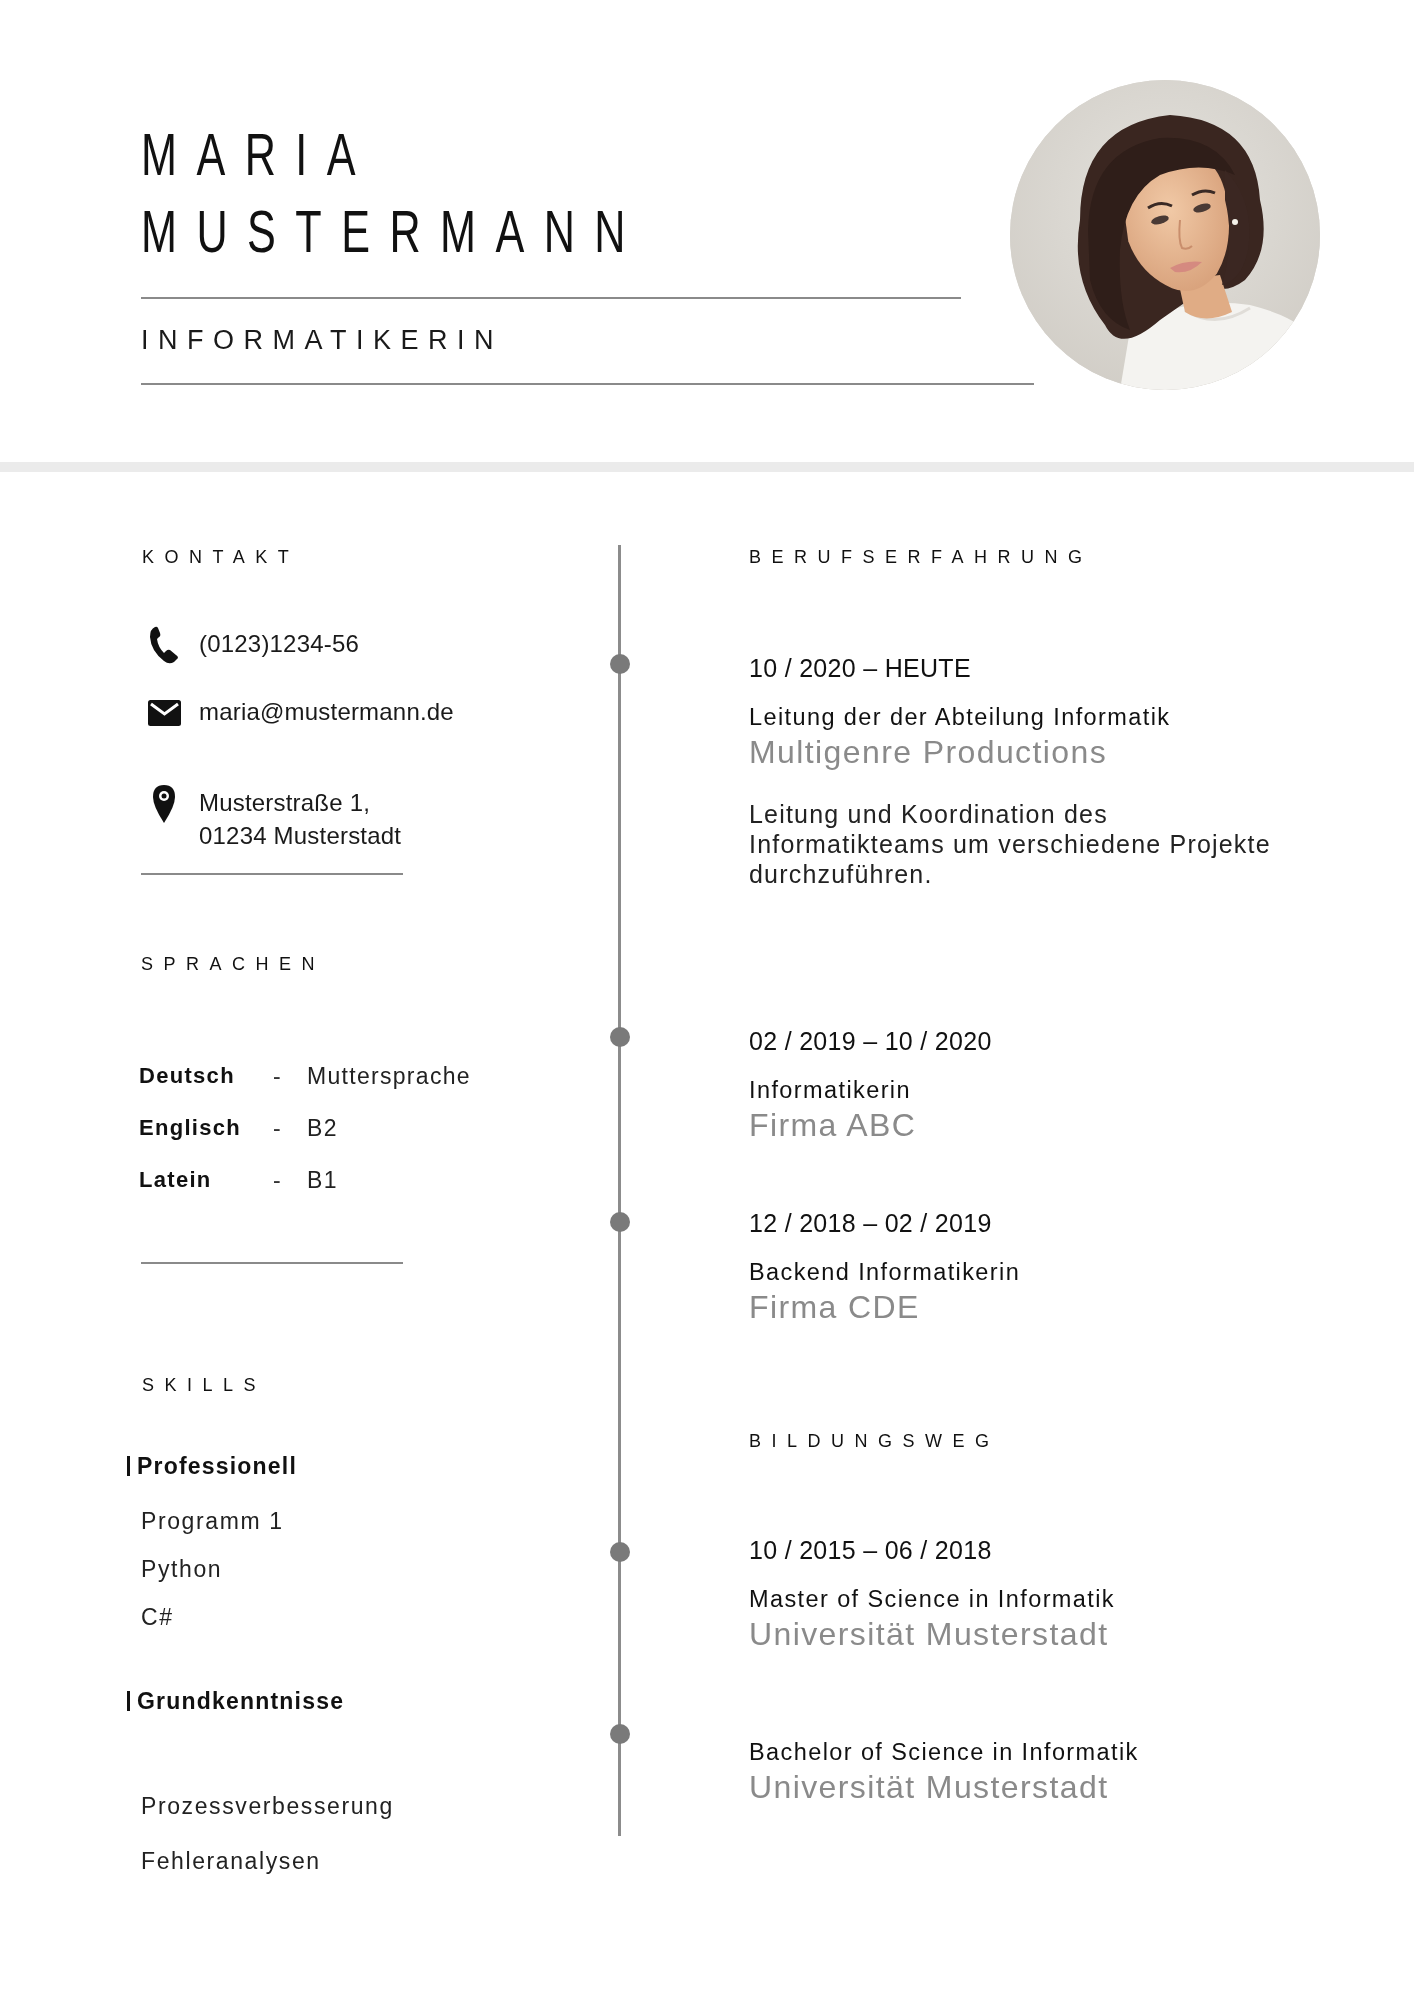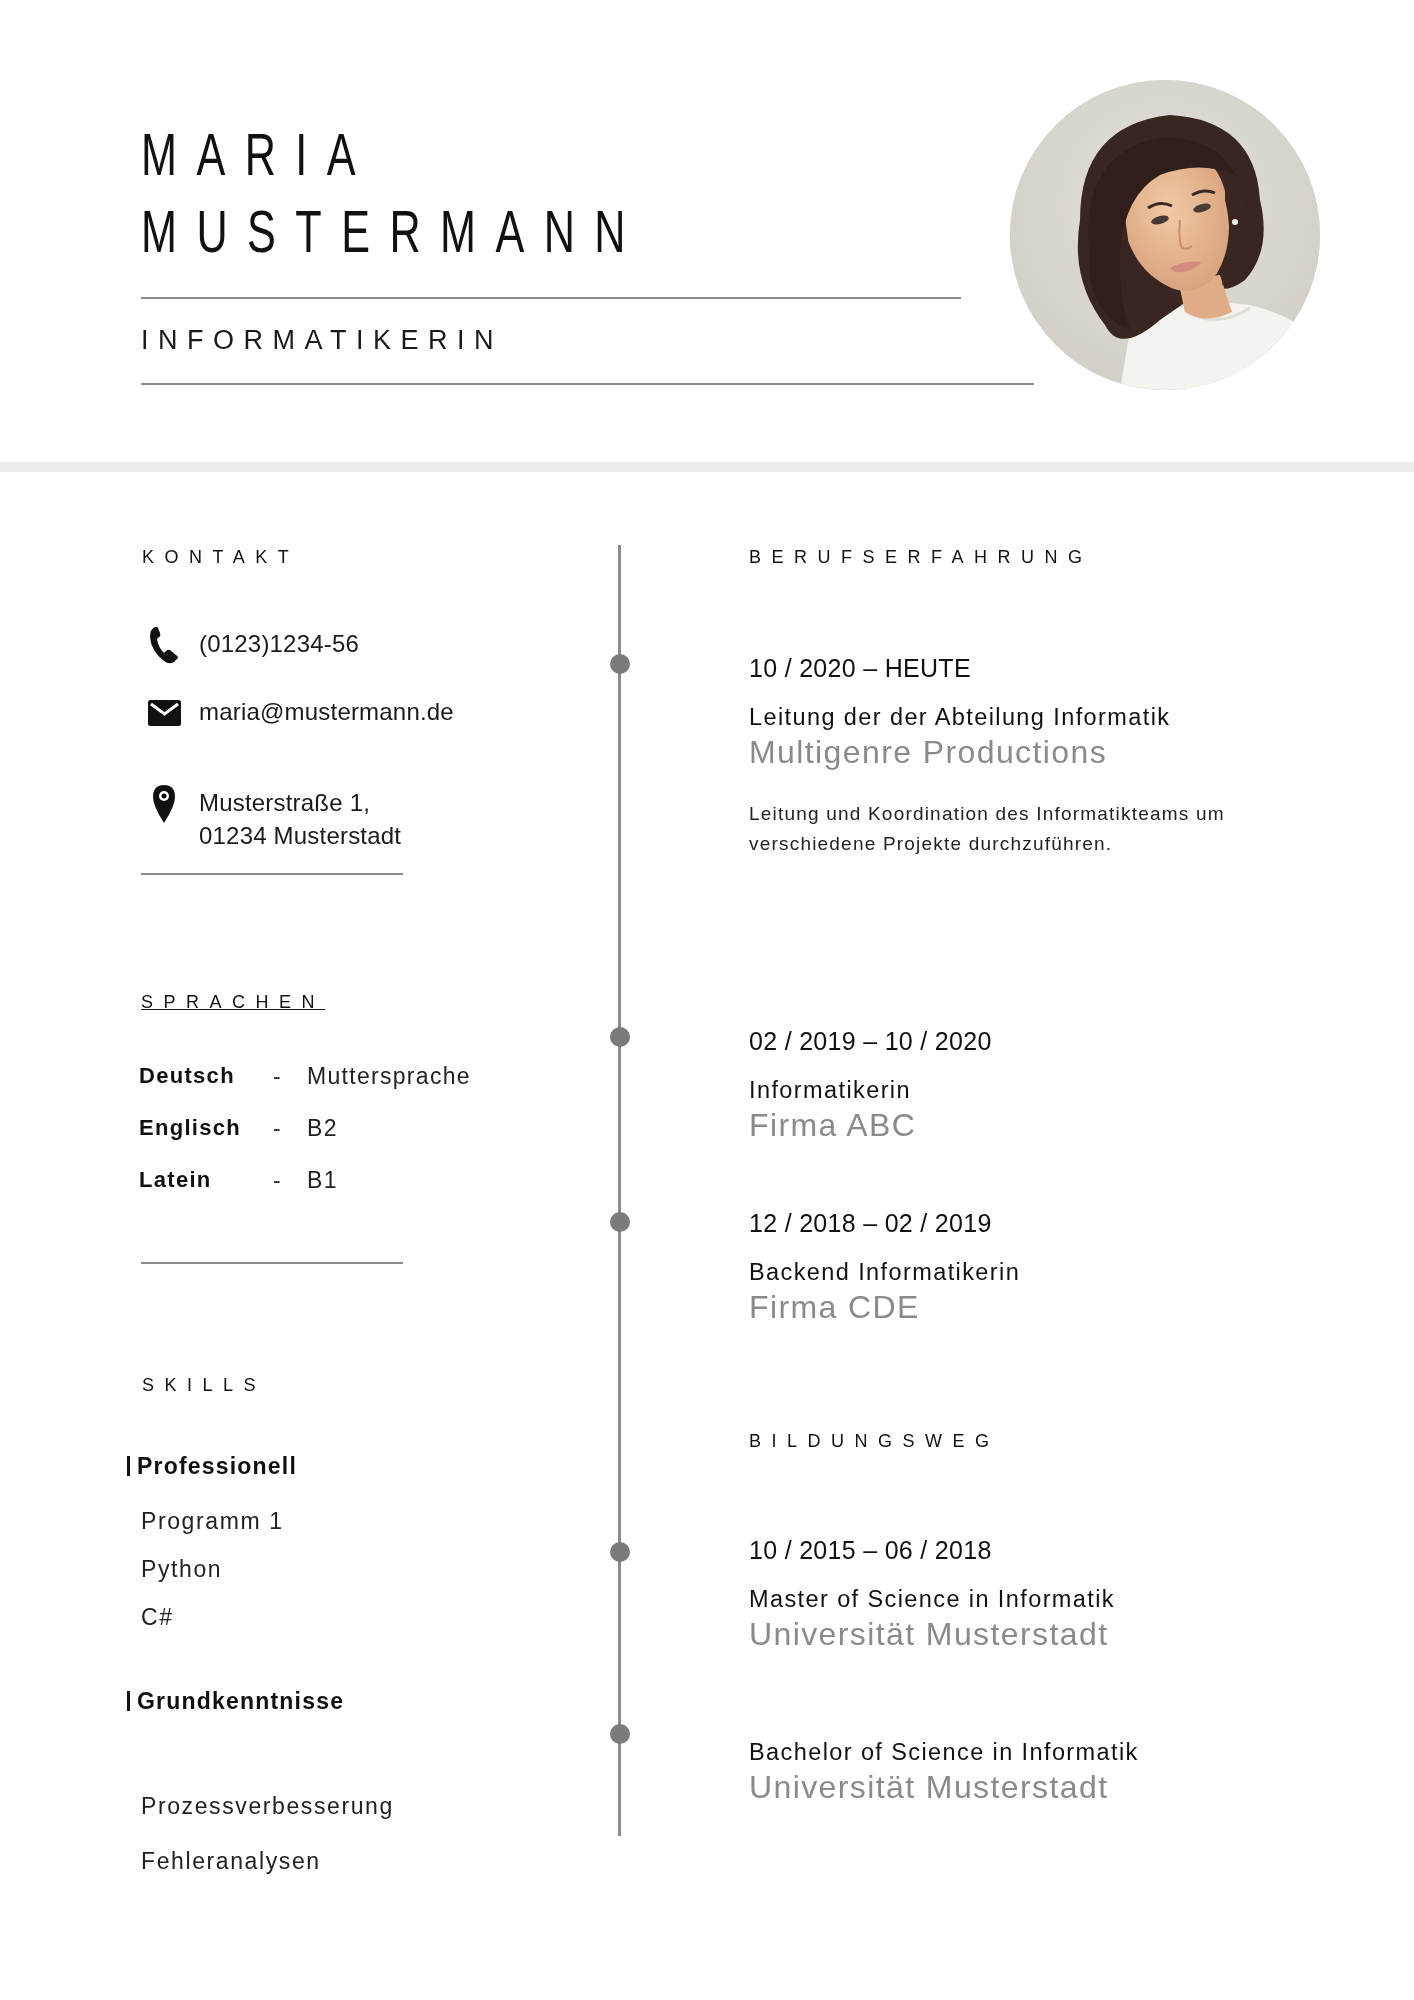--- a/index.html
+++ b/index.html
@@ -39,21 +39,21 @@
 
   
   .timeline-line { position:absolute; left:618px; top:545px; width:3px; height:1291px; background:#8c8c8c; }
   .dot { position:absolute; left:610px; width:20px; height:20px; border-radius:50%; background:#7a7a7a; }
 
   
   .entry { position:absolute; left:749px; width:600px; }
   .e-date { font-size:25px; line-height:30px; color:#111; white-space:nowrap; letter-spacing:0.3px; }
   .e-title { margin-top:19px; font-size:23.5px; line-height:30px; color:#111; letter-spacing:1.4px; white-space:nowrap; }
   .e-org { margin-top:5px; font-size:32px; line-height:30px; color:#8a8a8a; letter-spacing:1.4px; white-space:nowrap; }
-  .e-desc { margin-top:32px; font-size:19px; line-height:30px; color:#222; letter-spacing:1.2px; width:560px; }
+  .e-desc { margin-top:32px; font-size:25px; line-height:30px; color:#222; letter-spacing:1.2px; width:560px; }
 </style>
 </head>
 <body>
 
 <div>
   <div class="name-line name-first">MARIA</div>
   <div class="name-line name-last">MUSTERMANN</div>
   <div class="hline" style="left:141px; top:297px; width:820px;"></div>
   <div class="job-title">INFORMATIKERIN</div>
   <div class="hline" style="left:141px; top:383px; width:893px;"></div>
@@ -127,21 +127,21 @@
       <circle cx="12" cy="12" r="5" fill="#fff"></circle>
       <circle cx="12" cy="12" r="2.5" fill="#111"></circle>
     </svg>
   </span>
   <span class="contact-text" style="top:2px;">Musterstraße 1,</span>
   <span class="contact-text" style="top:35px;text-align:right;">01234 Musterstadt</span>
 </div>
 
 <div class="sep" style="top:873px;"></div>
 
-<div class="sec-title" style="left:141px; top:993px;text-decoration:underline;">SPRACHEN</div>
+<div class="sec-title" style="left:141px; top:955px;">SPRACHEN</div>
 
 <div class="lang-row" style="top:1061px;">
   <span class="lang-name">Deutsch</span>
   <span class="lang-dash">-</span>
   <span class="lang-level">Muttersprache</span>
 </div>
 <div class="lang-row" style="top:1113px;">
   <span class="lang-name">Englisch</span>
   <span class="lang-dash">-</span>
   <span class="lang-level">B2</span>

